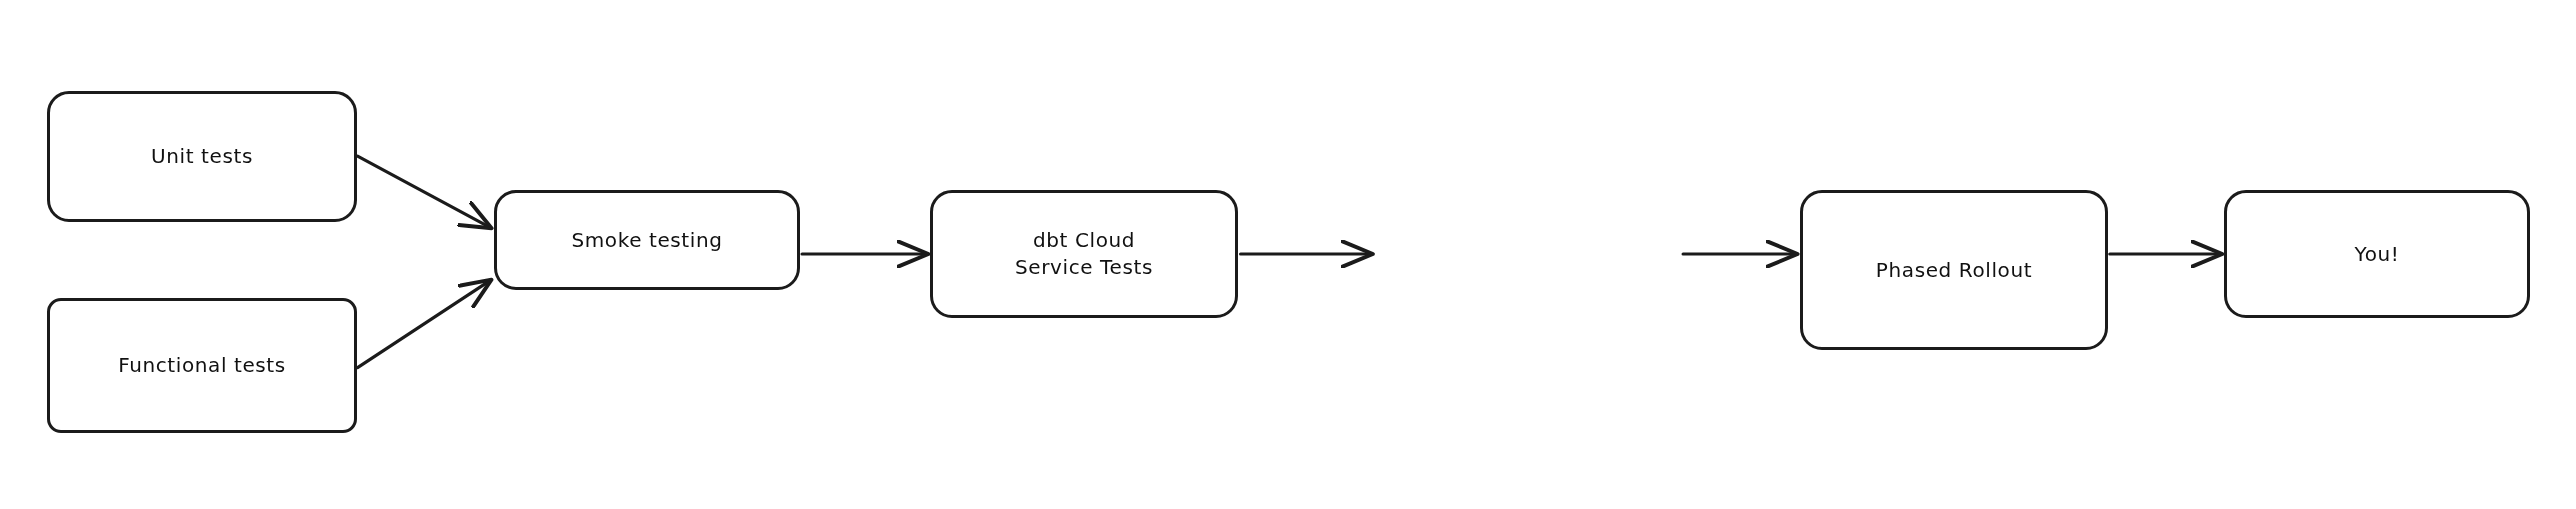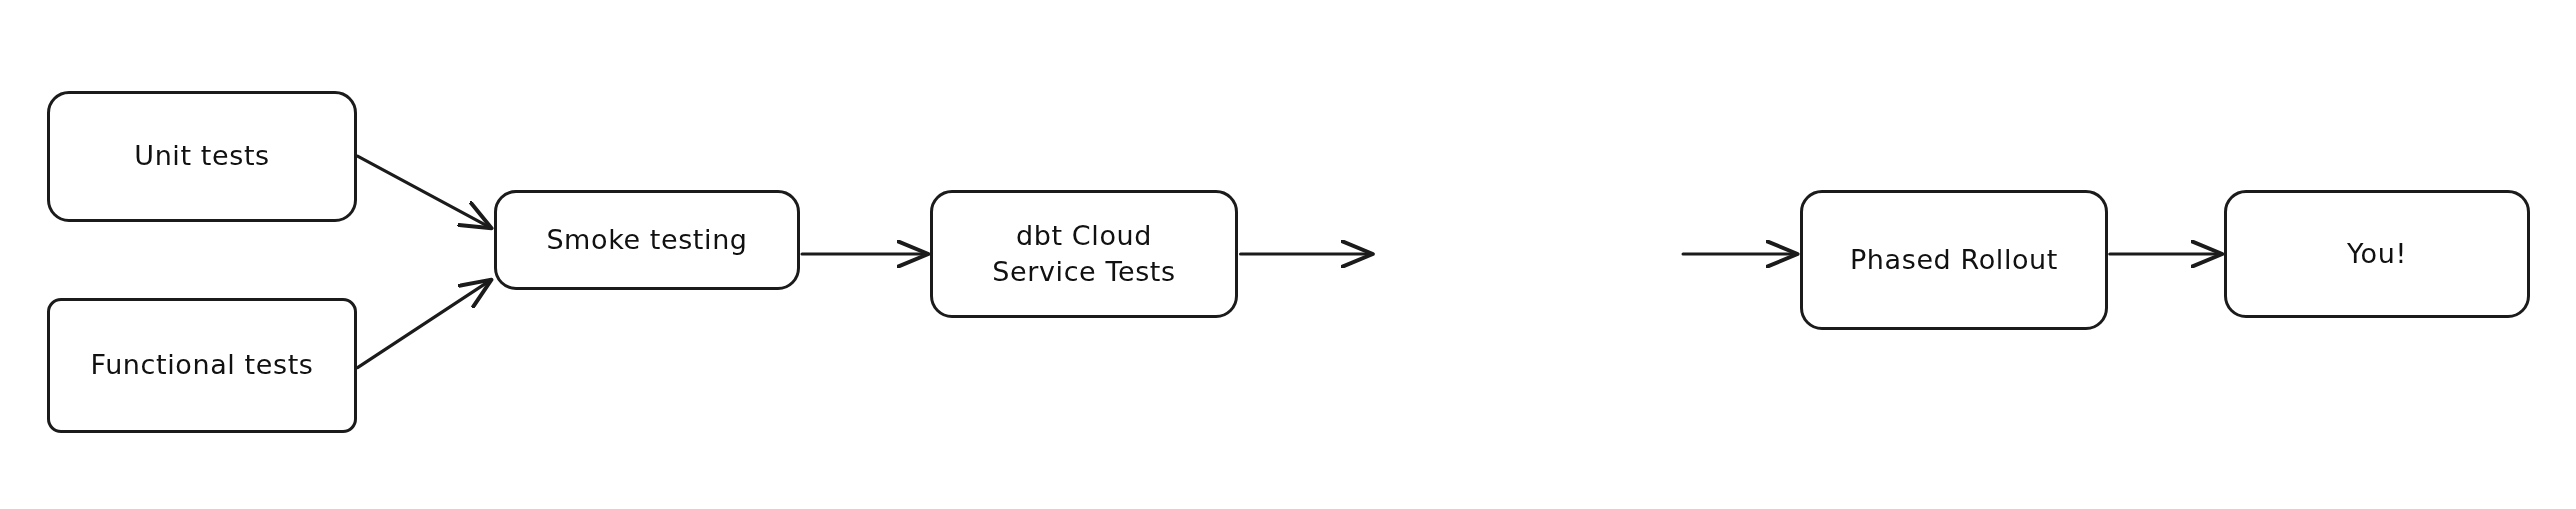--- a/index.html
+++ b/index.html
@@ -33,21 +33,21 @@
     border: 3.2px solid #1b1b1b;
     border-radius: 22px;
     display: flex;
     align-items: center;
     justify-content: center;
     text-align: center;
     z-index: 2;
   }
   .node-label {
     font-family: "DejaVu Sans", sans-serif;
-    font-size: 27px;
+    font-size: 20px;
     font-weight: 400;
     line-height: 1.34;
     color: #111111;
     letter-spacing: 0.6px;
     white-space: pre-line;
     padding: 0 14px;
     user-select: none;
   }
 </style>
 </head>
@@ -82,21 +82,21 @@
   <div class="node" style="left: 494px; top: 190px; width: 306px; height: 100px;">
     <span class="node-label">Smoke testing</span>
   </div>
 
   <div class="node" style="left: 930px; top: 190px; width: 308px; height: 128px;">
     <span class="node-label">dbt Cloud
 Service Tests</span>
   </div>
 
 
-  <div class="node" style="left: 1800px; top: 190px; width: 308px; height: 140px;">
+  <div class="node" style="left: 1800px; top: 190px; width: 308px; height: 160px;">
     <span class="node-label">Phased Rollout</span>
   </div>
 
   <div class="node" style="left: 2224px; top: 190px; width: 306px; height: 128px; text-align: center;">
     <span class="node-label">You!</span>
   </div>
 
 </div>
 
 

